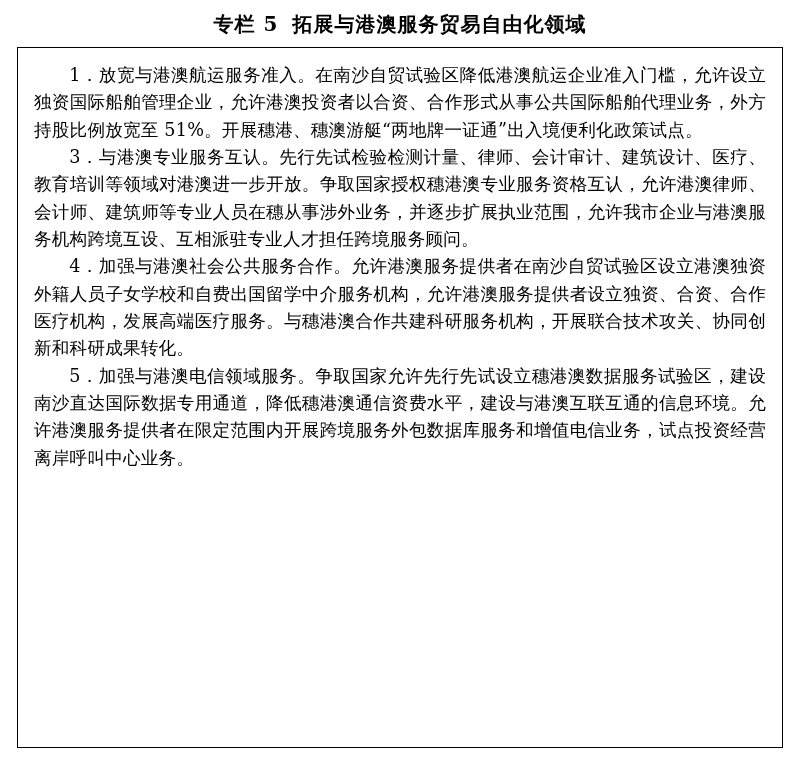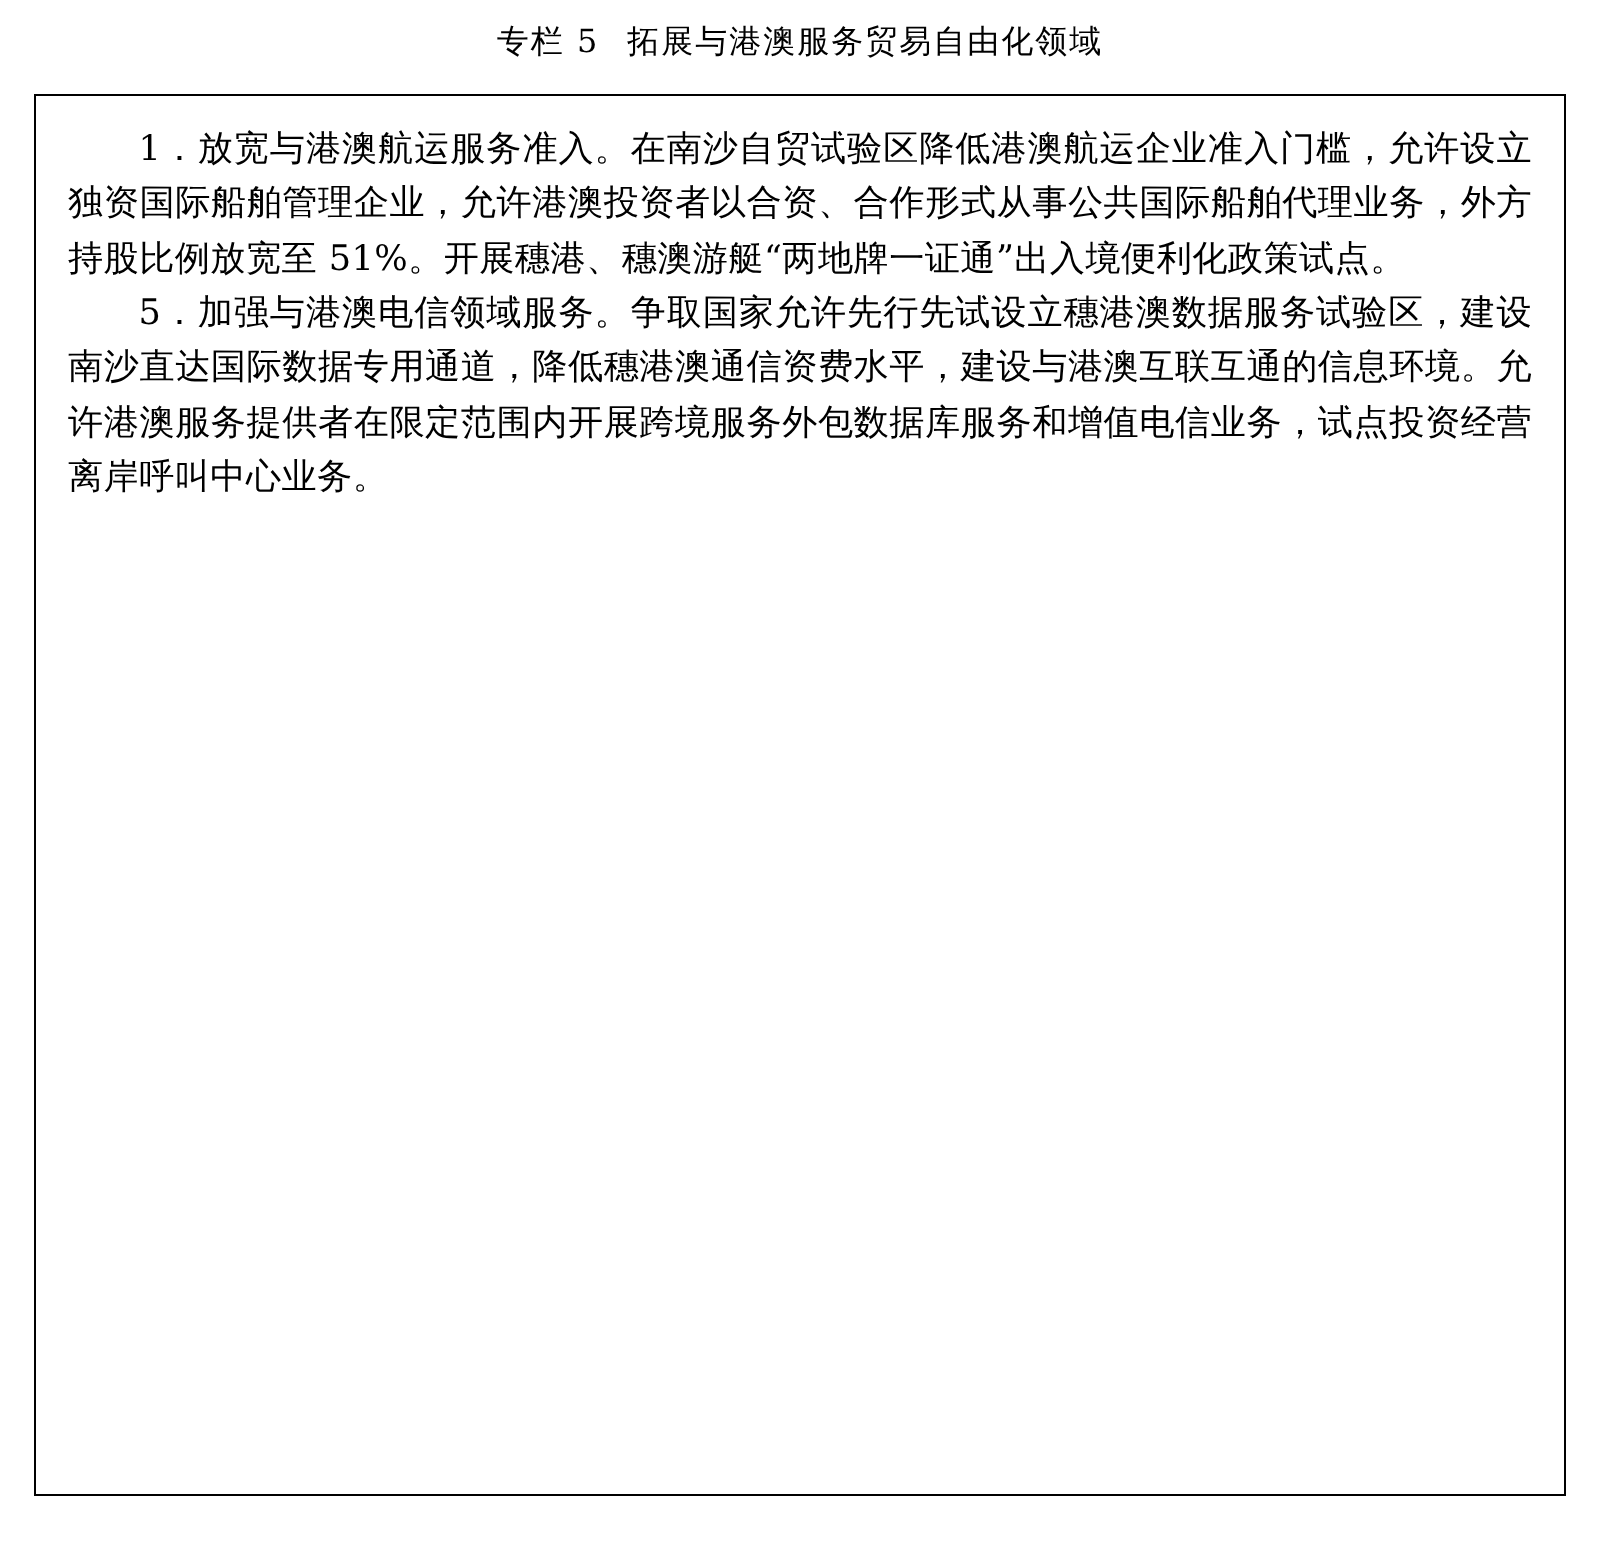--- a/index.html
+++ b/index.html
@@ -14,22 +14,22 @@
     color: #000000;
   }
   .page {
     position: relative;
     width: 800px;
     height: 776px;
     box-sizing: border-box;
   }
   .doc-title {
     text-align: center;
-    font-size: 16px;
-    font-weight: normal;
+    font-size: 20px;
+    font-weight: bold;
     letter-spacing: 1px;
     padding-top: 10px;
     padding-bottom: 10px;
     line-height: 1.4;
   }
   .doc-title .title-num {
     margin-right: 14px;
   }
   .box {
     position: absolute;
@@ -56,16 +56,18 @@
 <body>
 
 <div class="page">
 
   <div class="doc-title">
     <span class="title-num">专栏 5</span><span>拓展与港澳服务贸易自由化领域</span>
   </div>
 
   <div class="box">
     <p class="para">1．放宽与港澳航运服务准入。在南沙自贸试验区降低港澳航运企业准入门槛，允许设立独资国际船舶管理企业，允许港澳投资者以合资、合作形式从事公共国际船舶代理业务，外方持股比例放宽至 51%。开展穗港、穗澳游艇“两地牌一证通”出入境便利化政策试点。</p>
+    <p class="para">3．与港澳专业服务互认。先行先试检验检测计量、律师、会计审计、建筑设计、医疗、教育培训等领域对港澳进一步开放。争取国家授权穗港澳专业服务资格互认，允许港澳律师、会计师、建筑师等专业人员在穗从事涉外业务，并逐步扩展执业范围，允许我市企业与港澳服务机构跨境互设、互相派驻专业人才担任跨境服务顾问。</p>
+    <p class="para">4．加强与港澳社会公共服务合作。允许港澳服务提供者在南沙自贸试验区设立港澳独资外籍人员子女学校和自费出国留学中介服务机构，允许港澳服务提供者设立独资、合资、合作医疗机构，发展高端医疗服务。与穗港澳合作共建科研服务机构，开展联合技术攻关、协同创新和科研成果转化。</p>
     <p class="para">5．加强与港澳电信领域服务。争取国家允许先行先试设立穗港澳数据服务试验区，建设南沙直达国际数据专用通道，降低穗港澳通信资费水平，建设与港澳互联互通的信息环境。允许港澳服务提供者在限定范围内开展跨境服务外包数据库服务和增值电信业务，试点投资经营离岸呼叫中心业务。</p>
   </div>
 
 </div>
 
 </body></html>

